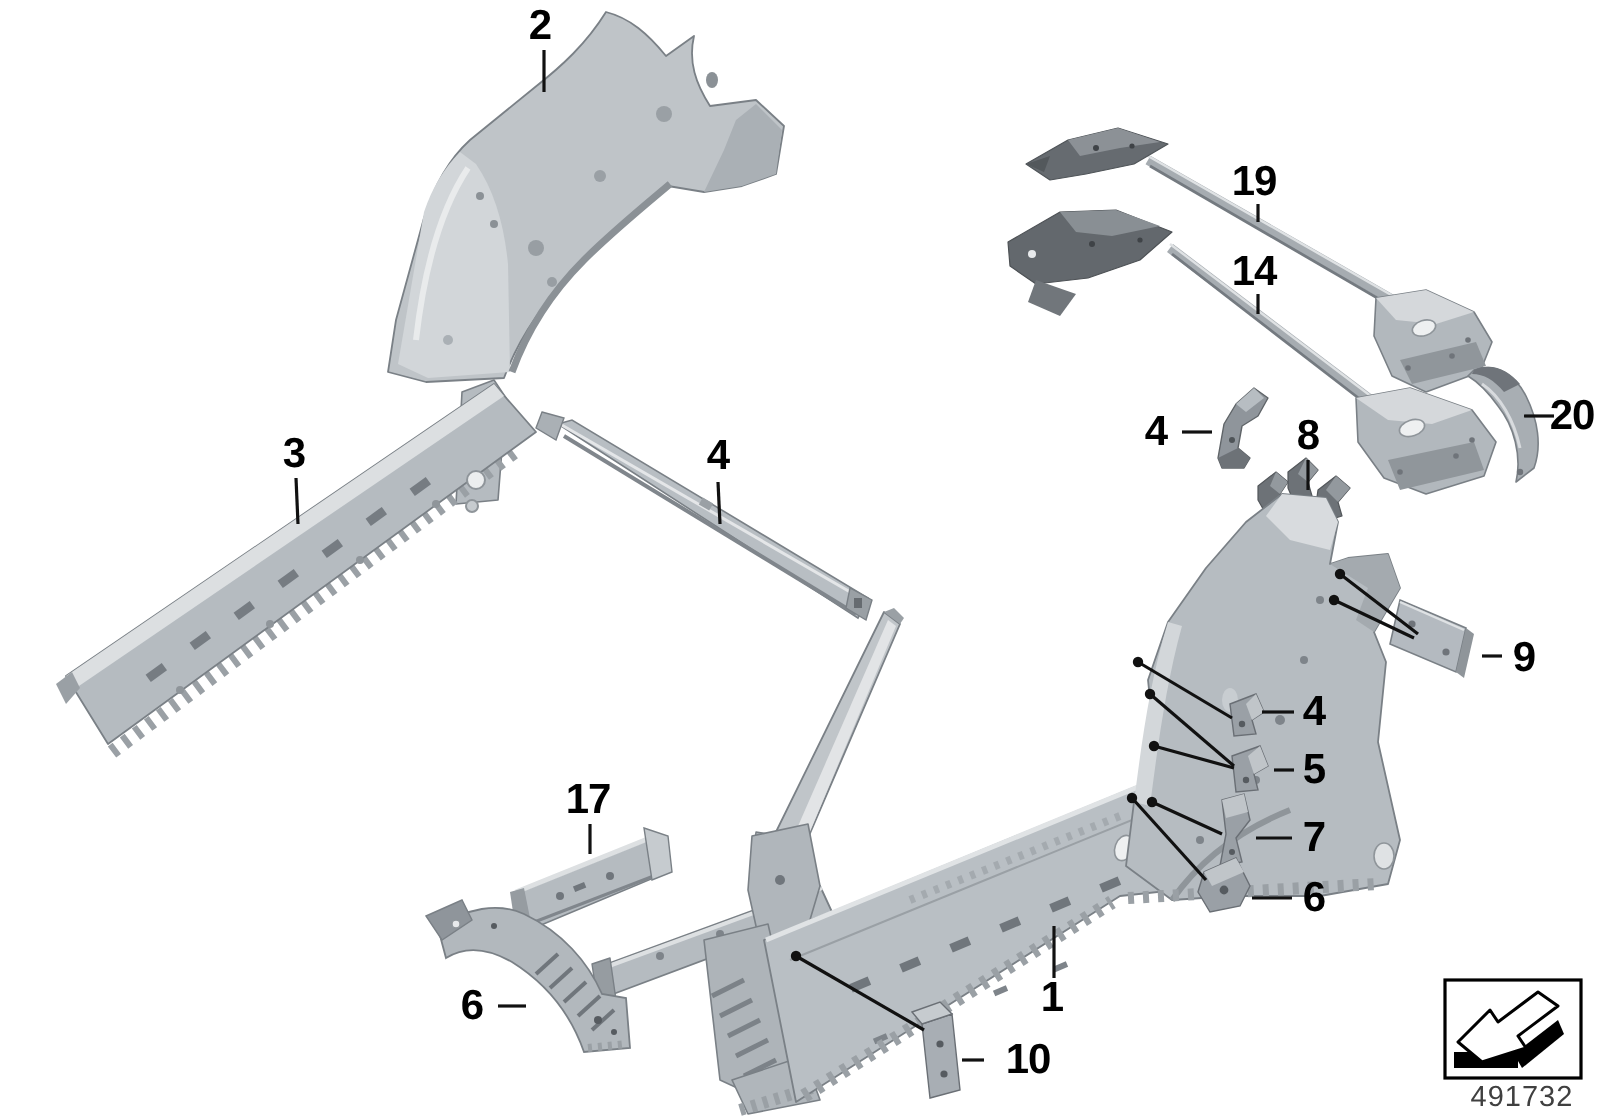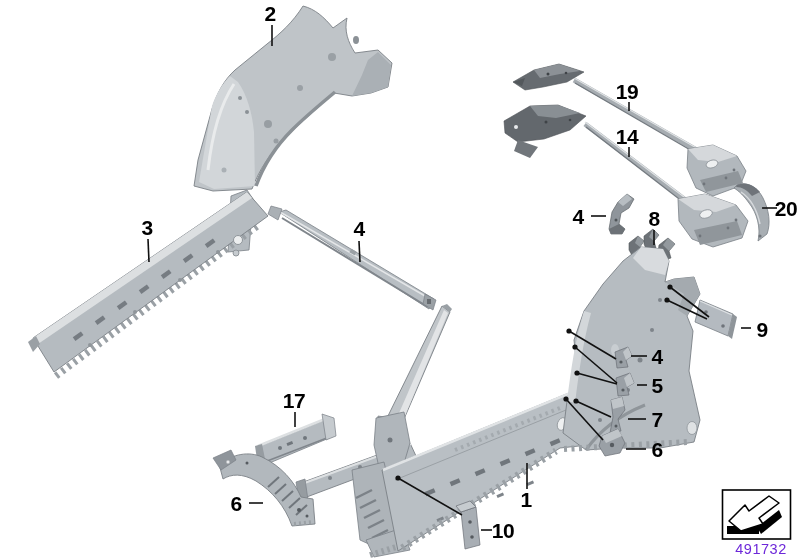--- a/index.html
+++ b/index.html
@@ -8,21 +8,21 @@
     font-family:"Liberation Sans","DejaVu Sans",sans-serif;overflow:hidden;
   }
   .stage svg{position:absolute;left:0;top:0;}
   .callout{
     position:absolute;transform:translate(-50%,-50%);
     font-weight:700;font-size:21px;line-height:1;color:#000;
     letter-spacing:-0.5px;cursor:pointer;user-select:none;
   }
   .diagram-id{
     position:absolute;transform:translate(-50%,-50%);
-    font-size:14.5px;color:#6d28d9;letter-spacing:0.5px;
+    font-size:14.5px;color:#404040;letter-spacing:0.5px;
   }
 </style>
 </head>
 <body>
 
 <div class="stage">
 
 <svg width="800" height="560" viewBox="0 0 800 560">
 
   <g stroke-linejoin="round">
@@ -319,21 +319,21 @@
 
   <div class="callout" style="left:526px;top:499px">1</div>
   <div class="callout" style="left:270px;top:13px">2</div>
   <div class="callout" style="left:147px;top:227px">3</div>
   <div class="callout" style="left:657px;top:356px">4</div>
   <div class="callout" style="left:657px;top:385px">5</div>
   <div class="callout" style="left:657px;top:449px">6</div>
   <div class="callout" style="left:657px;top:419px">7</div>
   <div class="callout" style="left:654px;top:218px">8</div>
   <div class="callout" style="left:762px;top:329px">9</div>
-  <div class="callout" style="left:503px;top:530px">10</div>
+  <div class="callout" style="left:514px;top:530px">10</div>
   <div class="callout" style="left:294px;top:400px">17</div>
   <div class="callout" style="left:236px;top:503px">6</div>
   <div class="callout" style="left:359px;top:228px">4</div>
   <div class="callout" style="left:627px;top:136px">14</div>
   <div class="callout" style="left:578px;top:216px">4</div>
   <div class="callout" style="left:627px;top:91px">19</div>
   <div class="callout" style="left:786px;top:208px">20</div>
 
   <div class="diagram-id" style="left:761px;top:549px">491732</div>
 </div>

